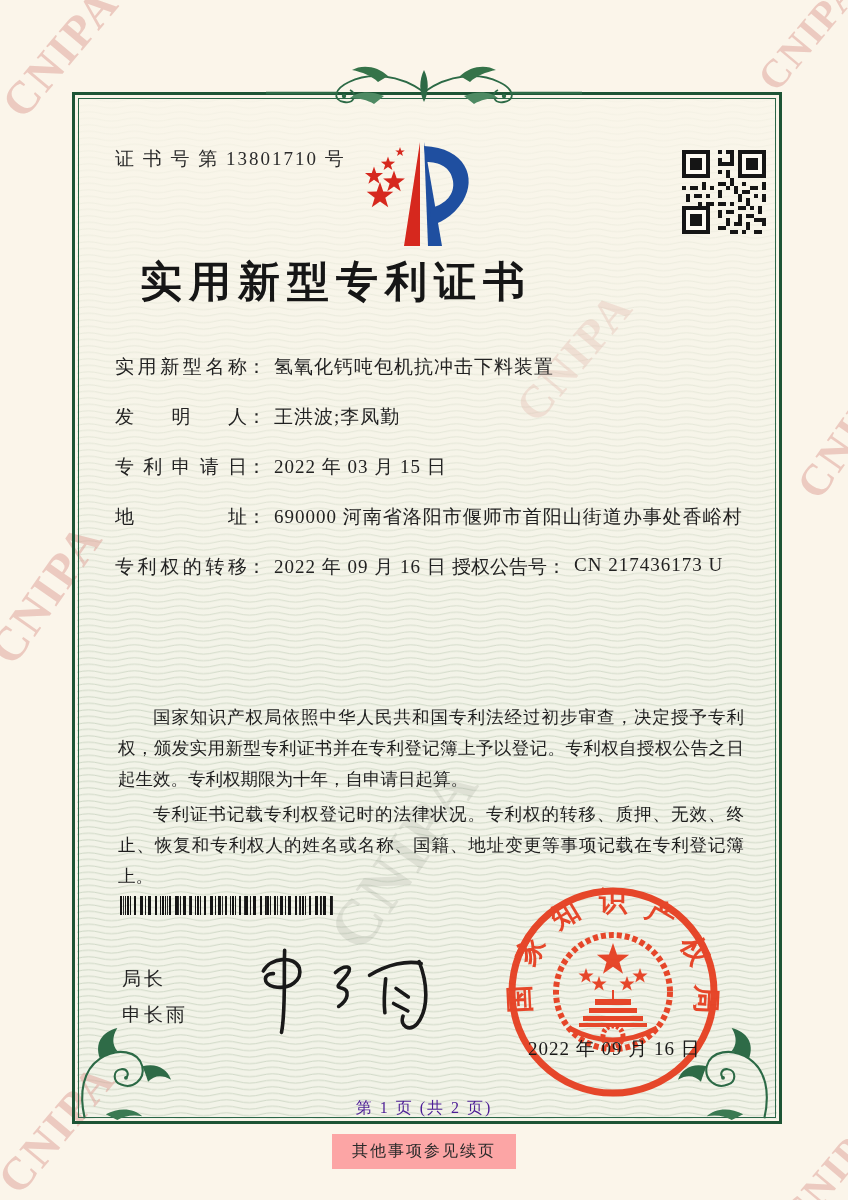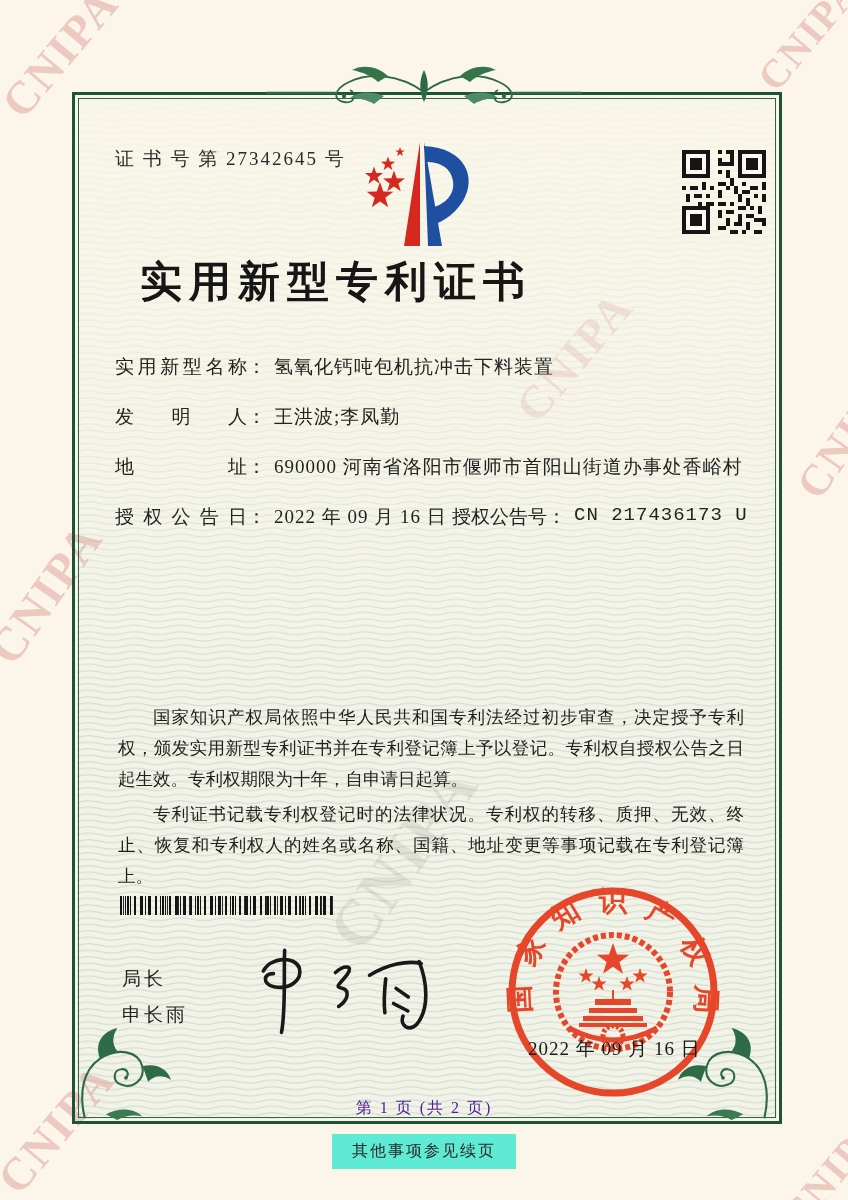--- a/index.html
+++ b/index.html
@@ -35,21 +35,21 @@
   .qr{position:absolute;left:682px;top:150px;}
   .title{position:absolute;left:0;width:672px;top:254px;text-align:center;
          font-size:42px;font-weight:700;letter-spacing:7px;color:#161616;}
 
   
   .fields{position:absolute;left:115px;top:354px;width:650px;font-size:19px;color:#222;}
   .frow{height:24px;margin-bottom:26px;position:relative;white-space:nowrap;}
   .flabel{display:inline-block;width:132px;text-align:justify;text-align-last:justify;vertical-align:top;}
   .fcolon{display:inline-block;vertical-align:top;}
   .fvalue{display:inline-block;margin-left:8px;vertical-align:top;letter-spacing:1px;}
-  .grant-no{position:absolute;left:337px;top:0;font-family:Liberation Mono, monospace;}
+  .grant-no{position:absolute;left:337px;top:0;}
   .tight{display:inline-block;vertical-align:top;}
 
   
   .body-text{position:absolute;left:114px;top:698px;width:634px;font-size:17.5px;
              line-height:31px;color:#1e1e1e;text-align:justify;}
   .body-text p{margin:4px;text-indent:2em;}
 
   
   .barcode{position:absolute;left:120px;top:896px;width:215px;height:19px;
     background-image:
@@ -65,21 +65,21 @@
   .signature{position:absolute;left:250px;top:938px;transform:rotate(-2deg);}
 
   
   .seal{position:absolute;left:501px;top:880px;mix-blend-mode:multiply;opacity:0.93;}
   .seal-date{position:absolute;left:528px;top:1036px;width:200px;font-size:19px;color:#191919;letter-spacing:1px;z-index:5;}
 
   
   .page-no{position:absolute;left:0;width:848px;top:1098px;text-align:center;
            font-size:16px;color:#4c1d95;letter-spacing:2px;}
   .note{position:absolute;left:50%;transform:translateX(-50%);top:1134px;
-        background:#5eead4;padding:7px 20px;font-size:16px;color:#2b2b2b;letter-spacing:2px;z-index:5;}
+        background:#fca5a5;padding:7px 20px;font-size:16px;color:#2b2b2b;letter-spacing:2px;z-index:5;}
 </style>
 </head>
 <body>
 
 <div class="page">
 
   <span class="wm wm-tl">CNIPA</span>
   <span class="wm wm-tr">CNIPA</span>
   <span class="wm wm-ml">CNIPA</span>
   <span class="wm wm-r">CNIPA</span>
@@ -134,21 +134,21 @@
       <path d="M8,96 C2,70 6,46 24,34 C42,22 64,26 68,42 C71,56 58,66 46,61 C37,58 37,46 46,45 C52,44 55,50 51,54"></path>
       <path d="M24,34 C18,18 26,6 42,2 C36,12 37,20 42,26 C36,28 29,30 24,34 Z" fill="#2e6b47" stroke="none"></path>
       <path d="M68,42 C82,38 94,44 98,56 C88,50 80,52 74,58 C72,52 70,46 68,42 Z" fill="#2e6b47" stroke="none"></path>
       <path d="M30,92 C44,84 60,86 68,94 C58,92 48,94 42,98 Z" fill="#3b7a52" stroke="none"></path>
       <circle cx="51" cy="54" r="2" fill="#2c6a46" stroke="none"></circle>
     </g>
   </svg>
 
   <div class="content">
 
-    <div class="cert-no">证 书 号 第 27342645 号</div>
+    <div class="cert-no">证 书 号 第 13801710 号</div>
 
     <svg class="logo" width="132" height="118" viewBox="0 0 132 118">
       <defs>
         <path id="star" d="M0,-10 L2.35,-3.24 9.51,-3.09 3.8,1.24 5.88,8.09 0,4 -5.88,8.09 -3.8,1.24 -9.51,-3.09 -2.35,-3.24 Z"></path>
       </defs>
       <path d="M70,4 L54,108 L70,108 Z" fill="#d6281e"></path>
       <path d="M74,4 L78,108 L92,108 Z" fill="#1f4fa0"></path>
       <path d="M74,8 C116,10 127,40 113,63 C103,79 88,86 79,88 L81,70 C96,66 105,56 103,43 C101,29 89,24 76,24 Z" fill="#1f4fa0"></path>
       <g fill="#d6281e">
         <use href="#star" transform="translate(50,14) scale(0.5)"></use>
@@ -187,24 +187,27 @@
     <div class="title">实用新型专利证书</div>
 
     <div class="fields">
       <div class="frow">
         <span class="flabel">实用新型名称</span><span class="fcolon">：</span><span class="fvalue">氢氧化钙吨包机抗冲击下料装置</span>
       </div>
       <div class="frow">
         <span class="flabel">发明人</span><span class="fcolon">：</span><span class="fvalue">王洪波;李凤勤</span>
       </div>
       <div class="frow">
+        <span class="flabel">专利申请日</span><span class="fcolon">：</span><span class="fvalue">2022 年 03 月 15 日</span>
+      </div>
+      <div class="frow">
         <span class="flabel">地址</span><span class="fcolon">：</span><span class="fvalue">690000 河南省洛阳市偃师市首阳山街道办事处香峪村</span>
       </div>
       <div class="frow">
-        <span class="flabel">授权公告日</span><span class="fcolon">：</span><span class="fvalue">2022 年 09 月 16 日</span>
+        <span class="flabel">专利权的转移</span><span class="fcolon">：</span><span class="fvalue">2022 年 09 月 16 日</span>
         <span class="grant-no">
           <span class="tight">授权公告号</span><span class="fcolon">：</span><span class="fvalue">CN 217436173 U</span>
         </span>
       </div>
     </div>
 
     <div class="body-text">
       <p>国家知识产权局依照中华人民共和国专利法经过初步审查，决定授予专利权，颁发实用新型专利证书并在专利登记簿上予以登记。专利权自授权公告之日起生效。专利权期限为十年，自申请日起算。</p>
       <p>专利证书记载专利权登记时的法律状况。专利权的转移、质押、无效、终止、恢复和专利权人的姓名或名称、国籍、地址变更等事项记载在专利登记簿上。</p>
     </div>

